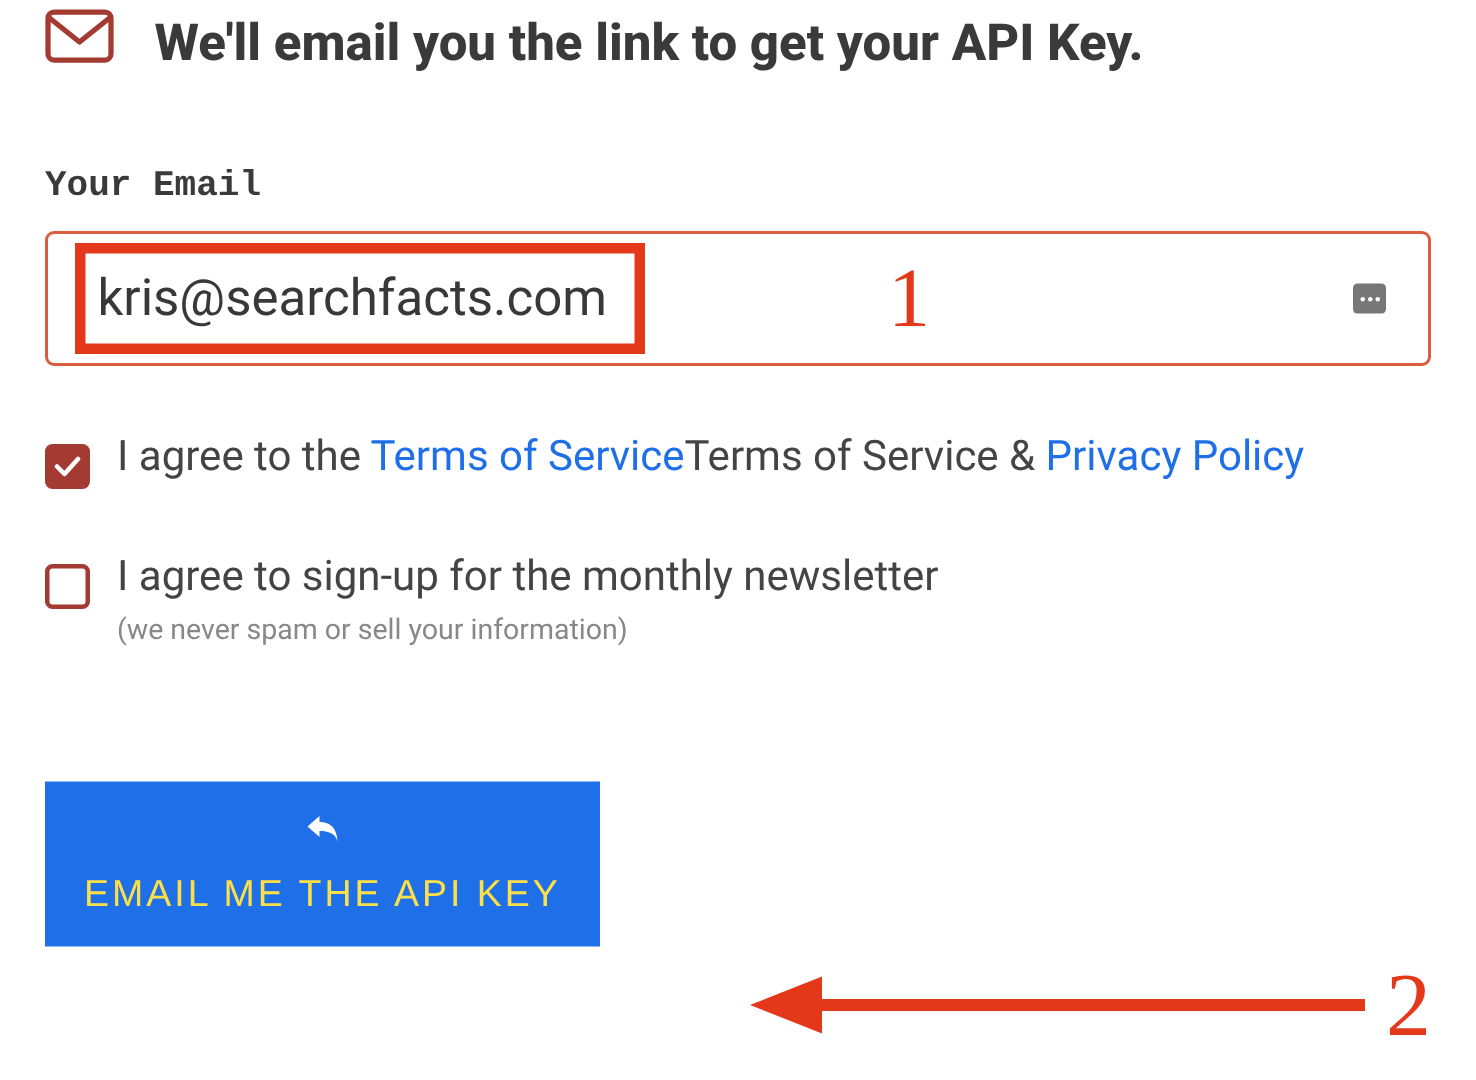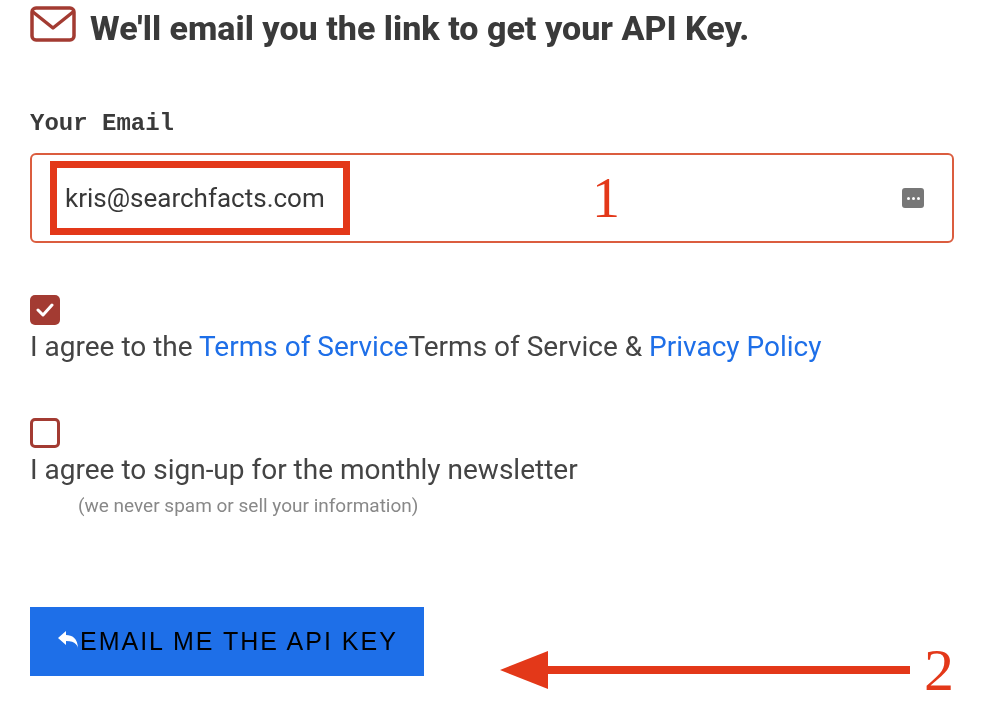--- a/index.html
+++ b/index.html
@@ -12,21 +12,21 @@
   }
   .container {
     width: 984px;
     height: 720px;
     padding: 0 30px 0 30px;
     position: relative;
   }
   .heading {
     display: flex;
     align-items: center;
-    gap: 14px;
+    gap: 27px;
     font-weight: 800;
     font-size: 34px;
     color: #3a3a3a;
     margin: 0;
     padding-top: 6px;
   }
   .heading svg { flex-shrink: 0; }
   .label-row {
     margin-top: 60px;
     font-weight: 700;
@@ -47,21 +47,21 @@
   }
   
   .highlight-box {
     display: inline-flex;
     align-items: center;
     height: 74px;
     border: 7px solid #e33819;
     padding: 0 18px 0 8px;
   }
   .email-text {
-    font-size: 26px;
+    font-size: 34px;
     color: #383838;
   }
   .annot-1 {
     position: absolute;
     left: 560px;
     top: 50%;
     transform: translateY(-50%);
     color: #e33819;
     font-family: "Times New Roman", Georgia, serif;
     font-size: 56px;
@@ -89,21 +89,20 @@
     border-radius: 50%;
   }
   
   .check-row {
     display: flex;
     align-items: flex-start;
     margin-top: 38px;
     font-size: 28px;
     color: #444;
     line-height: 1.55;
-    flex-direction: column;
   }
   .check-row.second { margin-top: 36px; }
   .cbox {
     width: 30px;
     height: 30px;
     flex-shrink: 0;
     margin-right: 18px;
     margin-top: 14px;
     border-radius: 5px;
     display: flex;
@@ -122,29 +121,31 @@
     font-size: 19px;
     color: #888;
     margin-left: 48px;
     margin-top: 2px;
   }
   
   .cta {
     margin-top: 90px;
     display: inline-flex;
     align-items: center;
+    gap: 12px;
     background: #1e6fe8;
-    color: #000000;
+    color: #fde047;
     border: none;
     padding: 20px 26px;
     font-size: 25px;
     letter-spacing: 2px;
     font-weight: 500;
     cursor: pointer;
     position: relative;
+    flex-direction: column;
   }
   .arrow-wrap {
     position: absolute;
     left: 500px;
     bottom: 20px;
     display: flex;
     align-items: center;
     width: 460px;
   }
   .arrow-wrap svg { display: block; }

